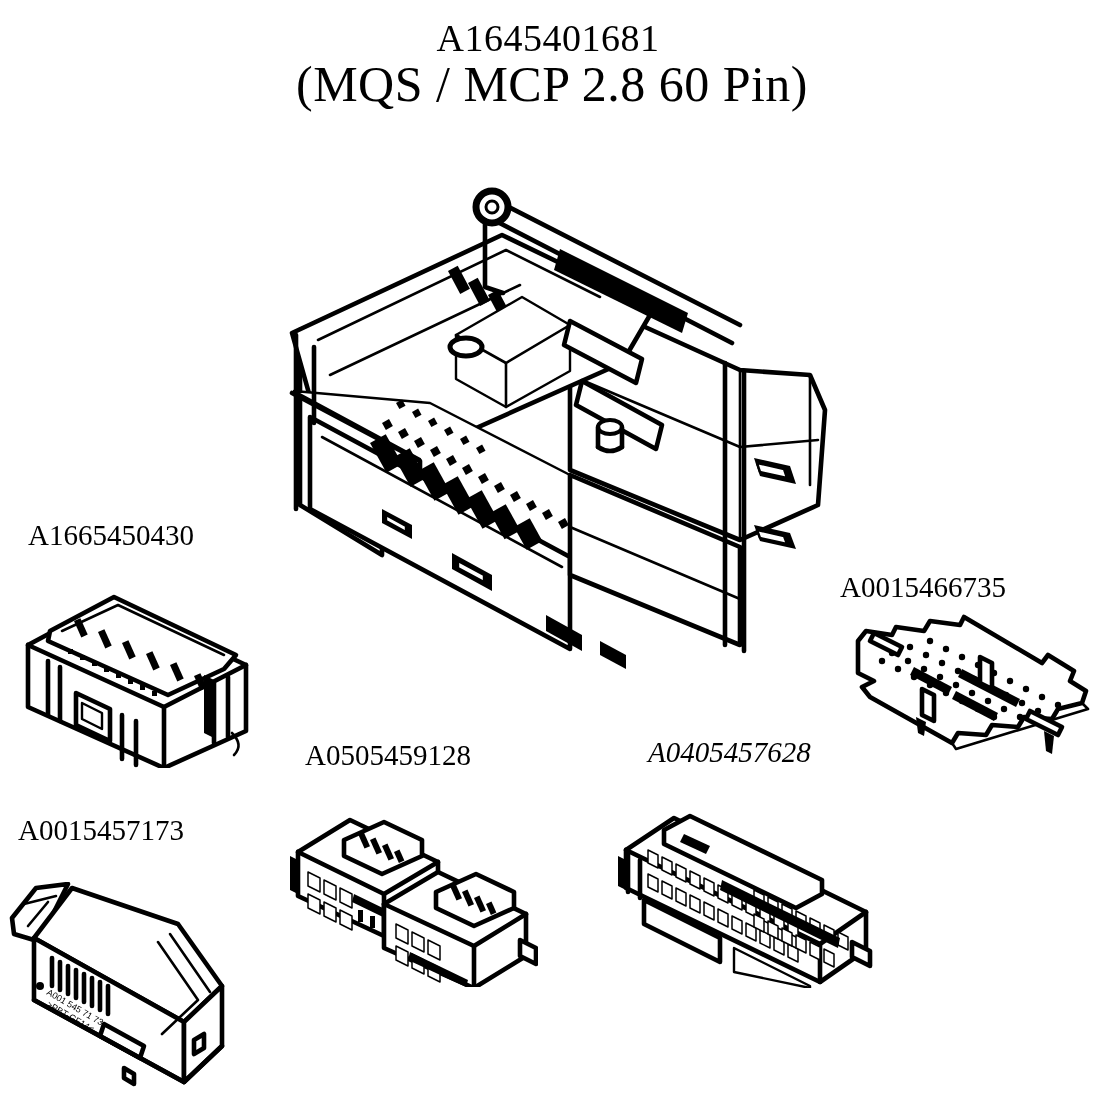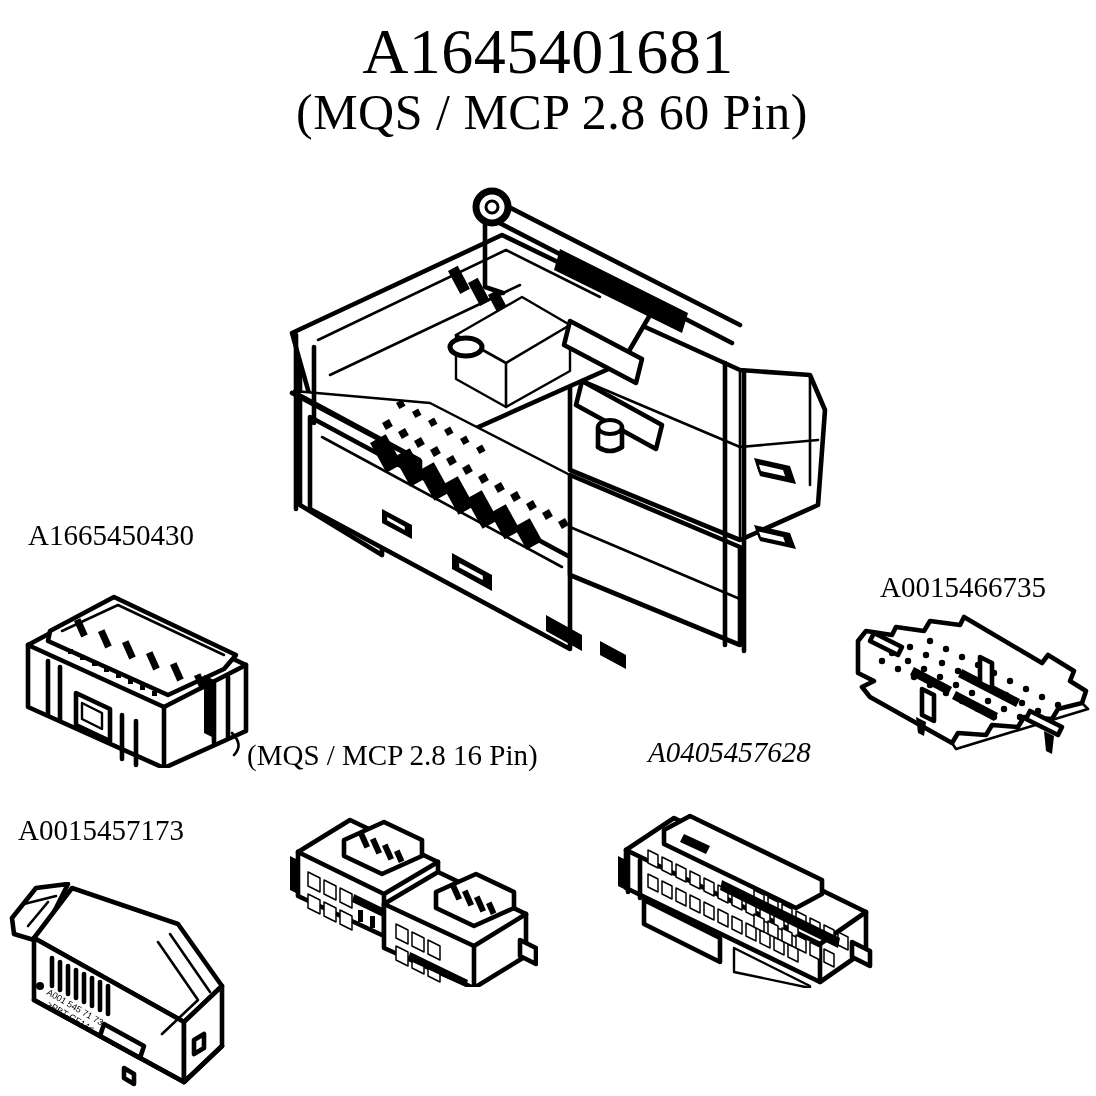--- a/index.html
+++ b/index.html
@@ -19,21 +19,21 @@
   
   #title-block {
     position: absolute;
     left: 0;
     top: 18px;
     width: 1096px;
     text-align: center;
     line-height: 1.06;
   }
   #title-block .t-line1 {
-    font-size: 64px;
+    font-size: 38px;
     letter-spacing: 0.5px;
   }
   #title-block .t-line2 {
     font-size: 50px;
     letter-spacing: 0.5px;
     padding-left: 8px;
   }
 
   
   .part-label {
@@ -232,21 +232,21 @@
   <path class="ln-h" d="M30 78 L30 132 M42 84 L42 138"></path>
   <path class="ln-h" d="M104 132 L104 176 M118 138 L118 182"></path>
 
   <path class="ln-h" d="M196 100 L196 160"></path>
   <path class="ln-h" d="M210 94 L210 154"></path>
   <path class="fl" d="M186 92 l10 5 l0 58 l-10 -5 Z"></path>
   <path class="ln" d="M214 150 Q226 162 216 172"></path>
 </svg>
 </div>
 
-<div class="part-label" style="left:880px; top:570px;">
+<div class="part-label" style="left:840px; top:570px;">
   <span>A0015466735</span>
 </div>
 
 <div class="figure" style="left:852px; top:605px;">
 <svg width="245" height="160" viewBox="0 0 245 160">
 
   <path class="fw" d="M6 36 L14 26 L40 30 L44 22 L72 26 L78 16 L108 20 L112 12 L190 58 L196 50 L222 66 L218 76 L234 86 L230 98 L206 104 L200 114 L172 112 L166 122 L140 120 L134 130 L106 128 L100 138 L18 92 L10 82 L22 76 L6 68 Z"></path>
   <path class="ln-h" d="M6 36 L14 26 L40 30 L44 22 L72 26 L78 16 L108 20 L112 12 L190 58 L196 50 L222 66 L218 76 L234 86 L230 98 L206 104 L200 114 L172 112 L166 122 L140 120 L134 130 L106 128 L100 138 L18 92 L10 82 L22 76 L6 68 Z"></path>
 
   <path class="ln" d="M100 138 L104 144 L236 104 L230 98"></path>
@@ -302,21 +302,21 @@
   <path class="ln-h" d="M22 28 L50 42 L46 50 L18 36 Z"></path>
   <path class="fw" d="M178 106 L210 122 L206 130 L174 114 Z"></path>
   <path class="ln-h" d="M178 106 L210 122 L206 130 L174 114 Z"></path>
 
   <path class="fl" d="M192 126 l10 5 l-2 18 l-6 -3 Z"></path>
   <path class="fl" d="M64 112 l10 5 l-2 14 l-6 -3 Z"></path>
 </svg>
 </div>
 
 <div class="part-label" style="left:305px; top:738px;">
-  <span class="pl-sub" style="margin-left:-58px;">(MQS / MCP 2.8  16 Pin)</span>
+  <span>A0505459128</span>
 </div>
 
 <div class="figure" style="left:288px; top:812px;">
 <svg width="250" height="175" viewBox="0 0 250 175">
 
   <path class="fw" d="M10 40 L62 8 L150 50 L150 92 L96 124 L10 84 Z"></path>
   <path class="ln-h" d="M10 40 L62 8 L150 50 L150 92 L96 124 L10 84 Z"></path>
   <path class="ln-h" d="M10 40 L96 82 L150 50"></path>
   <path class="ln-h" d="M96 82 L96 124"></path>
 

